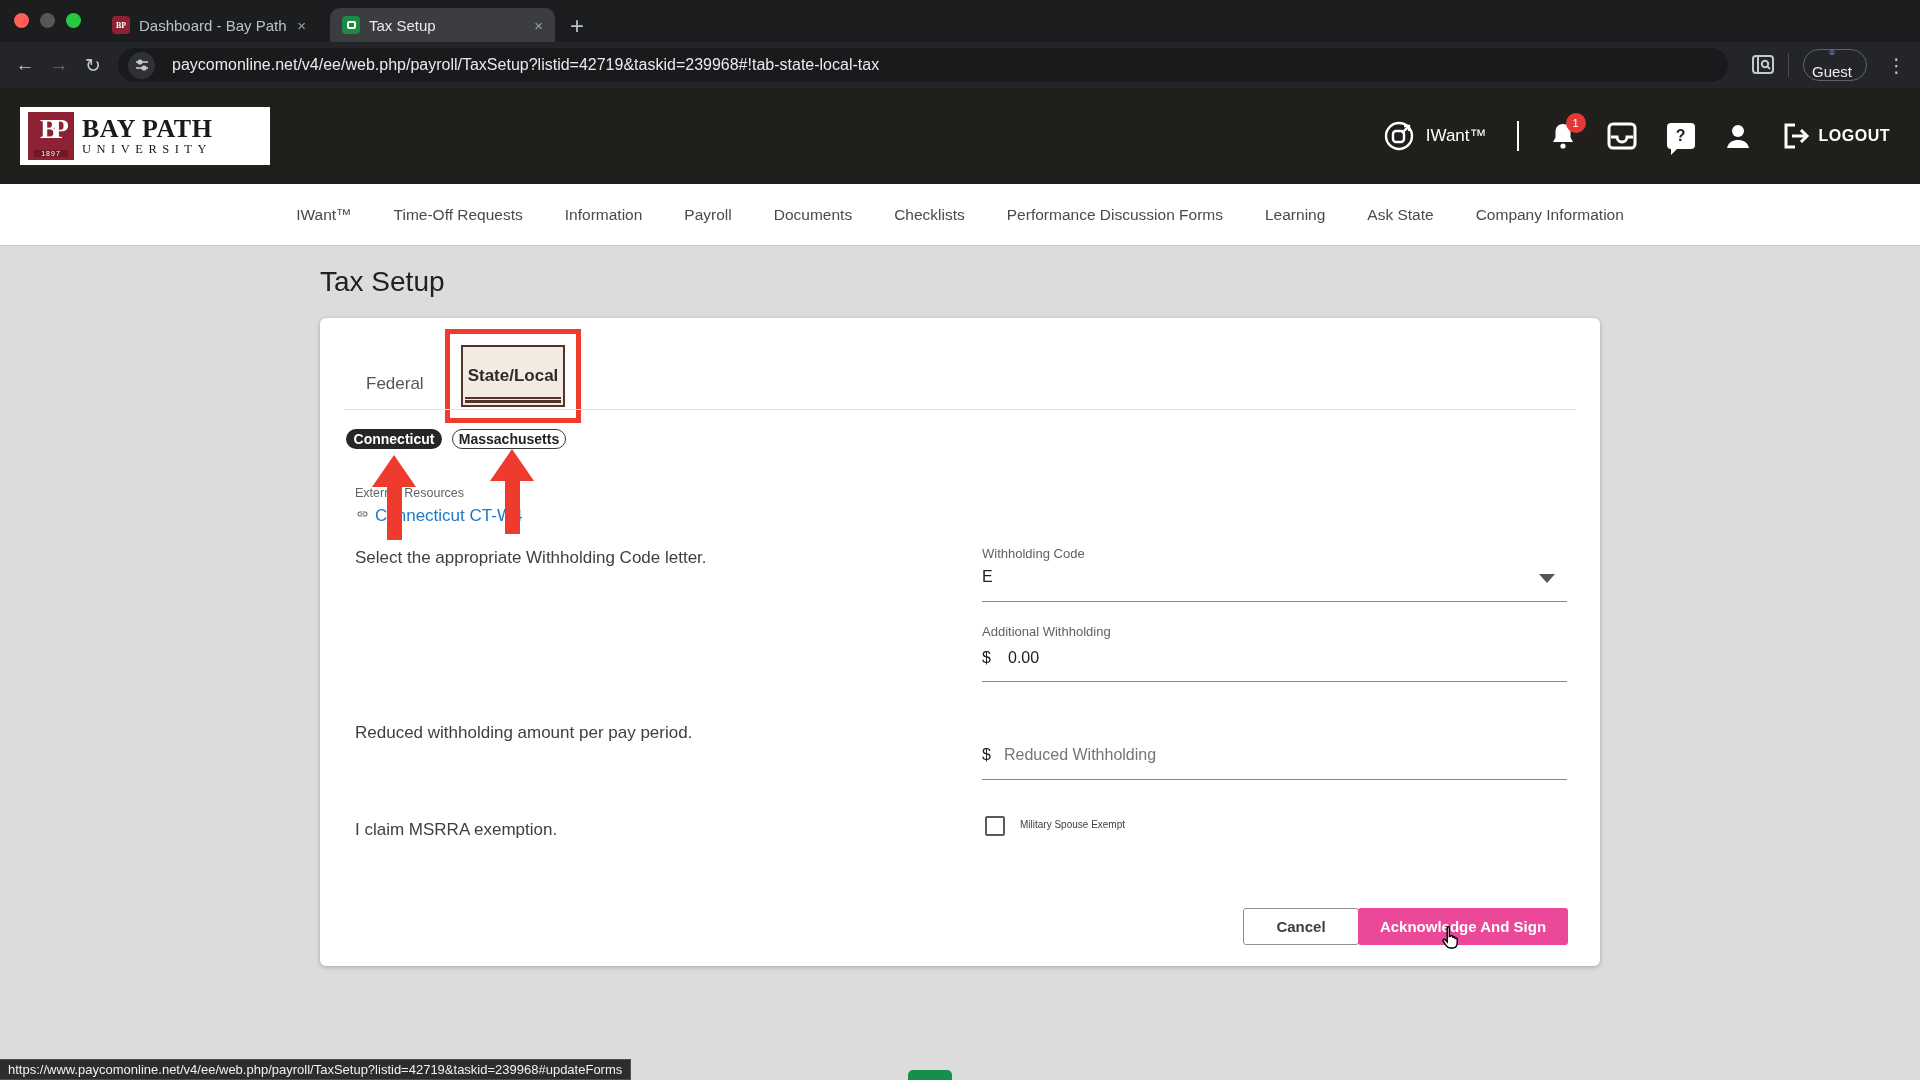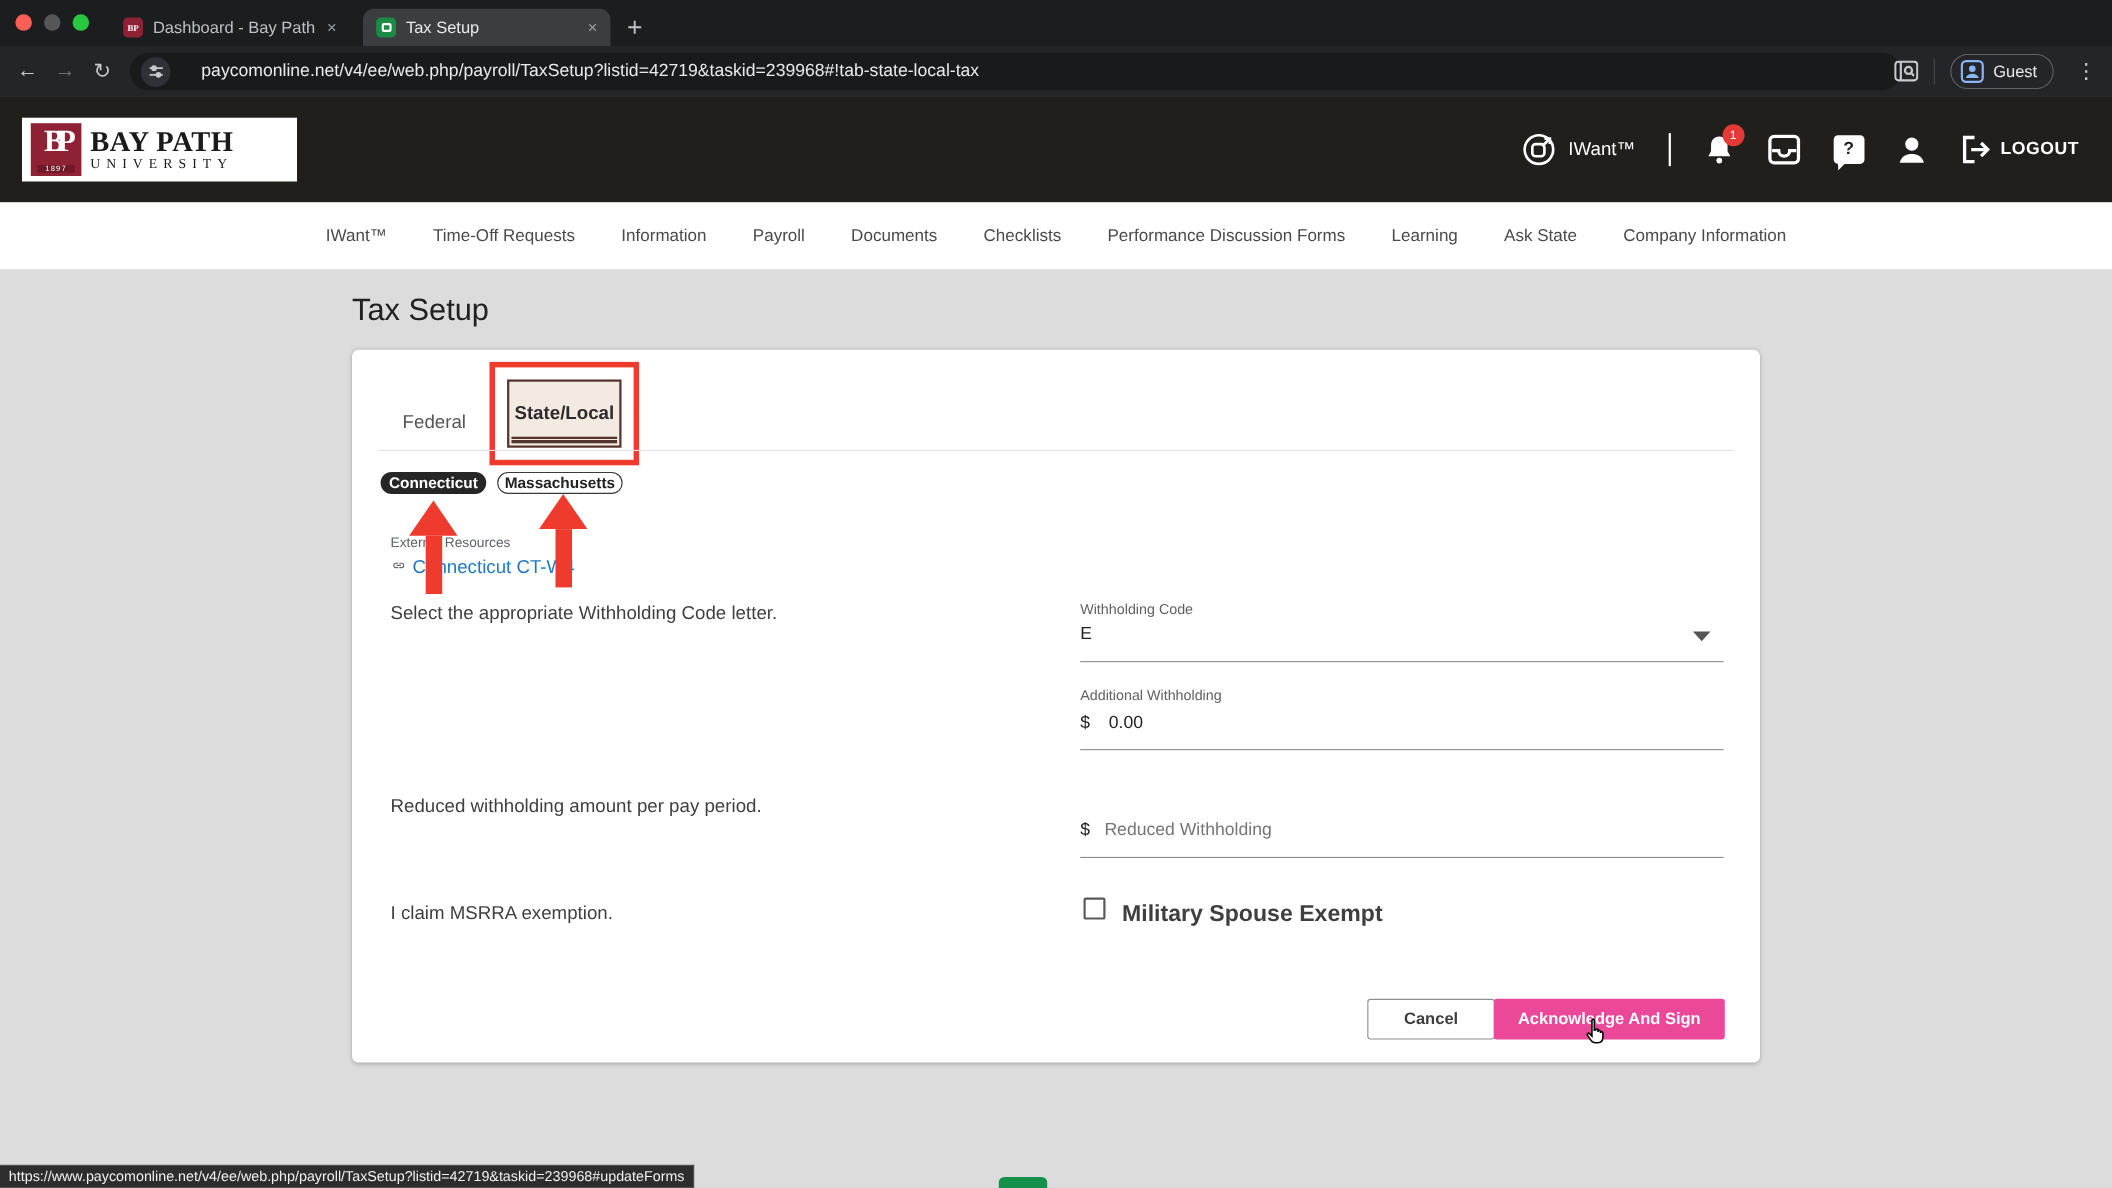--- a/index.html
+++ b/index.html
@@ -22,24 +22,24 @@
   .fav.bp { background:#8e2134; color:#fff; font:bold 8px "Liberation Serif","DejaVu Serif",serif; }
   .fav.paycom { background:#1a8a44; }
   .fav.paycom .inner { width:9px; height:8px; border:2px solid #fff; border-radius:2px; }
   .newtab { position:absolute; left:570px; top:12px; font-size:24px; color:#bdc1c6; }
 
   .toolbar { position:absolute; left:0; top:42px; width:1920px; height:46px; background:#242528; display:flex; align-items:center; }
   .navbtn { width:34px; text-align:center; font-size:19px; color:#c6c9ce; flex:none; }
   .navbtn.dim { color:#6b6f74; }
   .omnibox { margin-left:8px; width:1610px; height:34px; background:#191a1c; border-radius:17px; display:flex; align-items:center; padding:0 10px; }
   .tune { width:27px; height:27px; border-radius:50%; background:#303136; display:flex; align-items:center; justify-content:center; flex:none; }
-  .urltext { margin-left:28px; color:#e9eaed; font-size:16px; white-space:nowrap; }
+  .urltext { margin-left:17px; color:#e9eaed; font-size:16px; white-space:nowrap; }
   .tb-right { position:absolute; right:8px; top:42px; height:46px; display:flex; align-items:center; gap:14px; }
   .vsep { width:1px; height:24px; background:#4a4c4f; }
-  .guest { display:flex; align-items:center; gap:8px; border:1px solid #5f6368; border-radius:16px; height:32px; padding:0 14px 0 8px; color:#e8eaed; font-size:15px; }
+  .guest { display:flex; align-items:center; gap:8px; border:1px solid #5f6368; border-radius:16px; height:32px; padding:0 14px 0 8px; color:#e8eaed; font-size:15px;flex-direction:column; }
   .moredots { font-size:19px; color:#c6c9ce; padding:0 6px; }
 
   
   .pheader { position:absolute; left:0; top:88px; width:1920px; height:96px; background:#201f1c; }
   .logo { position:absolute; left:20px; top:19px; width:250px; height:58px; background:#fff; display:flex; align-items:center; padding:5px 8px; }
   .shield { width:46px; height:48px; background:#8e2134; position:relative; flex:none; }
   .shield .mono { position:absolute; top:1px; left:0; width:100%; text-align:center; color:#fff; font:bold 28px "Liberation Serif","DejaVu Serif",serif; letter-spacing:-7px; }
   .shield .year { position:absolute; bottom:3px; left:6px; right:6px; background:#6f1826; color:#fff; font-size:7px; text-align:center; letter-spacing:1px; }
   .logotext { margin-left:8px; color:#1a1a1a; font-family:"Liberation Serif","DejaVu Serif",serif; }
   .logotext .l1 { font-size:26px; font-weight:bold; letter-spacing:.5px; line-height:26px; }
@@ -80,21 +80,21 @@
   .ext-link { position:absolute; left:35px; top:188px; display:flex; align-items:flex-start; gap:5px; }
   .ext-link a { color:#1e78c8; font-size:17px; text-decoration:none; }
 
   .flabel { position:absolute; left:35px; width:600px; font-size:17px; color:#3f3f3f; }
   .fcap { position:absolute; left:662px; font-size:13px; color:#616161; }
   .fval { position:absolute; left:662px; font-size:16px; color:#212121; }
   .fline { position:absolute; left:662px; right:33px; height:1px; background:#8a8a8a; }
   .caret { position:absolute; right:45px; width:0; height:0; border-left:8px solid transparent; border-right:8px solid transparent; border-top:9px solid #555; }
   .ph { color:#757575; }
   .cbx { position:absolute; left:665px; top:498px; width:20px; height:20px; border:2px solid #5a5a5a; border-radius:2px; }
-  .cbxlabel { position:absolute; left:700px; top:501px; font-size:21px; color:#3f3f3f;font-weight:bold; }
+  .cbxlabel { position:absolute; left:700px; top:501px; font-size:10px; color:#3f3f3f; }
 
   .btn { position:absolute; top:590px; height:37px; border-radius:3px; display:flex; align-items:center; justify-content:center; font-size:15px; font-weight:bold; }
   .btn.cancel { left:923px; width:116px; background:#fff; border:1px solid #8f8f8f; color:#3d3d3d; }
   .btn.ack { left:1038px; width:210px; background:#ec4899; color:#fff; }
   .cursor { position:absolute; left:1118px; top:606px; z-index:9; }
 
   
   .statusbar { position:absolute; left:0; top:1059px; height:21px; background:#2d2d2d; border:1px solid #4f4f4f; border-left:none; color:#f1f1f1; font-size:13px; display:flex; align-items:center; padding:0 8px; white-space:nowrap; }
   .greenpeek { position:absolute; left:908px; top:1070px; width:44px; height:10px; background:#15904b; border-radius:5px 5px 0 0; }
 

